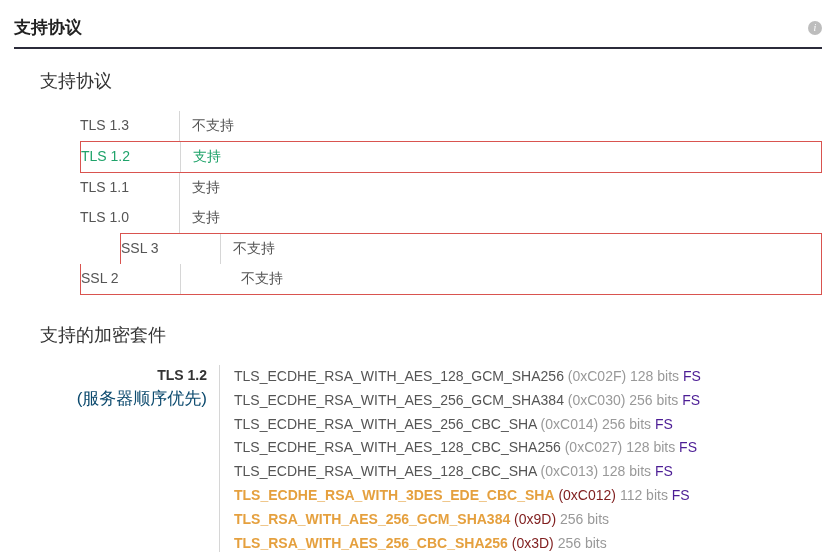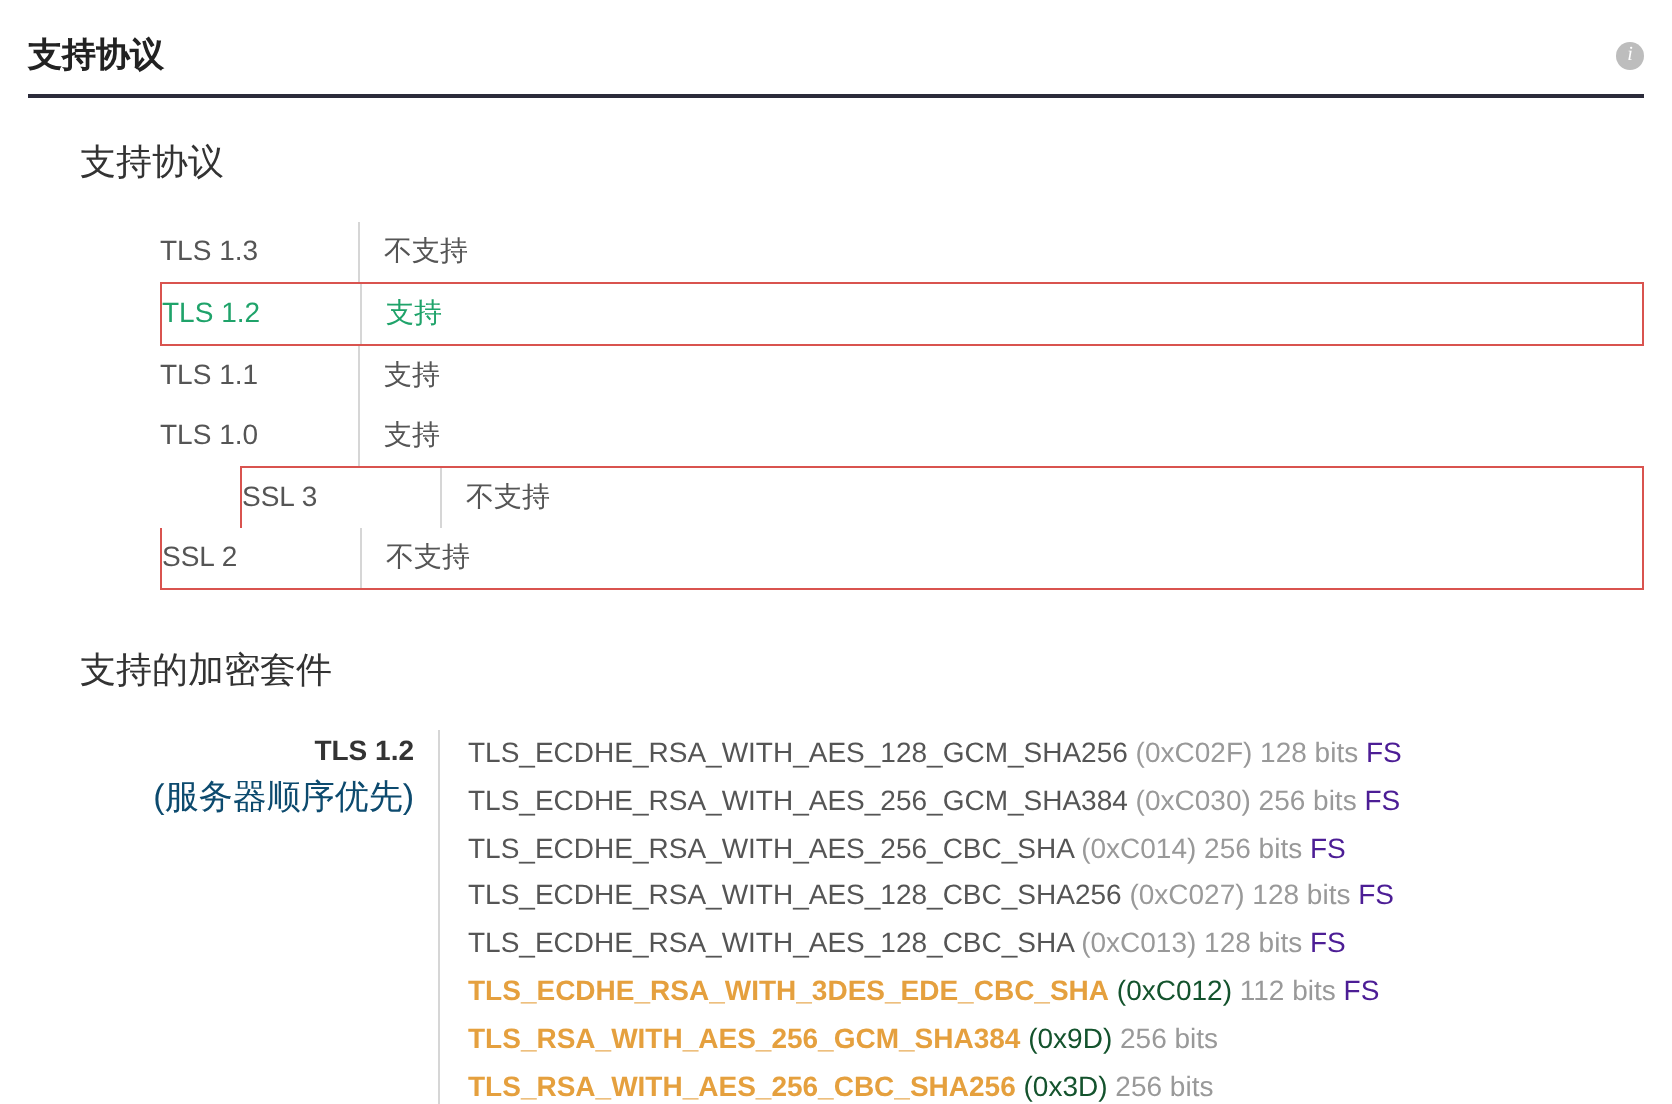--- a/index.html
+++ b/index.html
@@ -93,21 +93,21 @@
     flex: 1;
     padding-left: 14px;
   }
   .cipher-row {
     line-height: 1.7;
     color: #555;
   }
   .cipher-row .code, .cipher-row .bits { color: #999; }
   .cipher-row .fs { color: #4c1d95; }
   .cipher-row.weak .name { color: #e5a03e; font-weight: bold; }
-  .cipher-row.weak .code { color: #14532d; }
+  .cipher-row.weak .code { color: #7f1d1d; }
 </style>
 </head>
 <body>
 
 <div class="section-header">
   <h2>支持协议</h2>
   <span class="info-icon">i</span>
 </div>
 
 <div class="subsection">
@@ -126,21 +126,21 @@
         <div class="proto-value">支持</div>
       </div>
       <div class="proto-row">
         <div class="proto-label">TLS 1.0</div>
         <div class="proto-value">支持</div>
       </div>
       <div class="proto-row boxed" style="border-bottom: none; margin-left: 40px;">
         <div class="proto-label">SSL 3</div>
         <div class="proto-value">不支持</div>
       </div>
-      <div class="proto-row boxed" style="border-top: none;">
+      <div class="proto-row boxed" style="border-top: none; gap: 48px;">
         <div class="proto-label">SSL 2</div>
         <div class="proto-value">不支持</div>
       </div>
     </div>
 </div>
 
 <div class="subsection">
   <div class="subsection-title">支持的加密套件</div>
   <div class="cipher-wrap">
     <div class="cipher-left">

